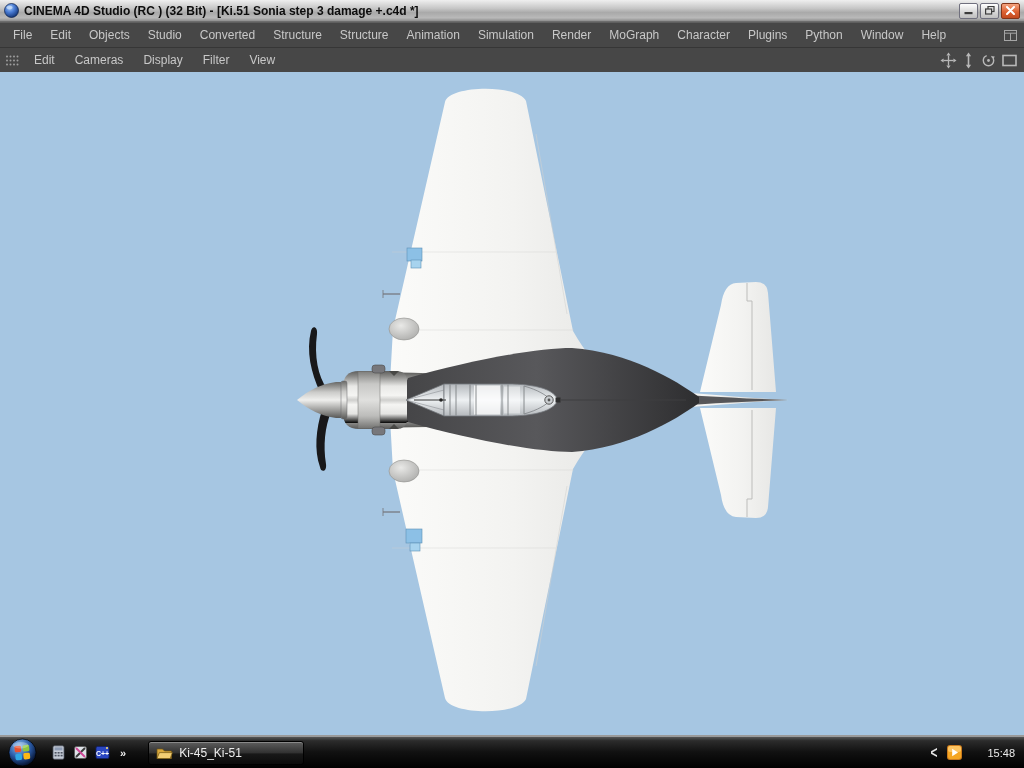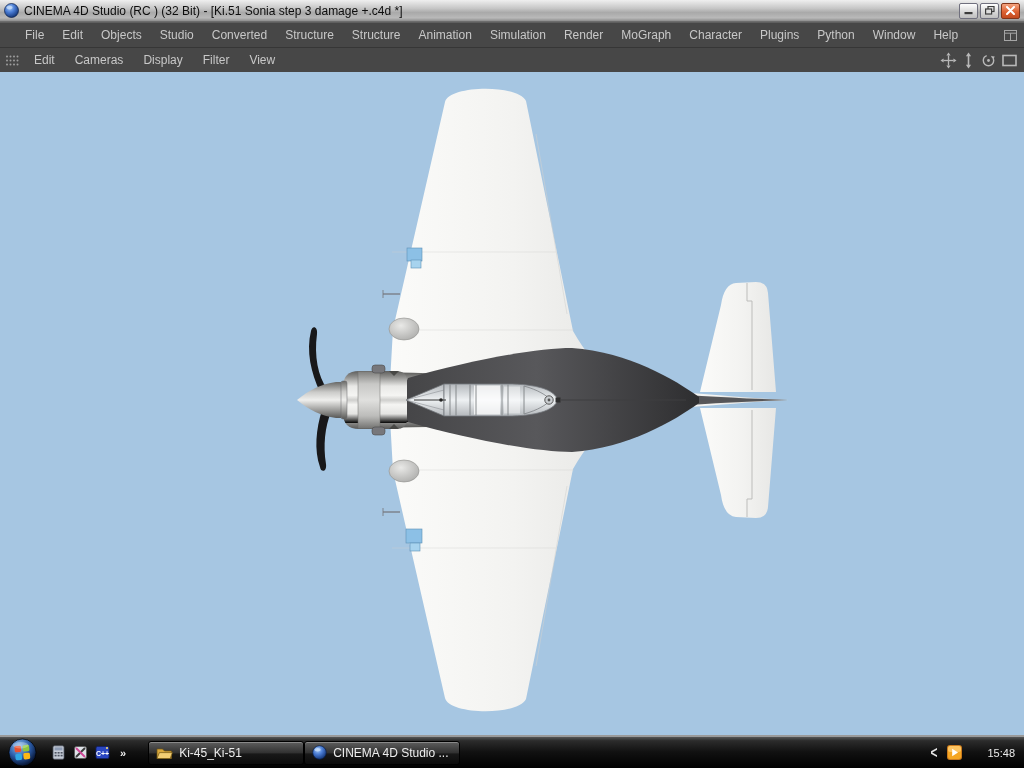--- a/index.html
+++ b/index.html
@@ -10,39 +10,39 @@
     -webkit-font-smoothing:antialiased;
   }
   
   .titlebar{
     position:absolute;top:0;left:0;width:1024px;height:22px;box-sizing:border-box;
     background:linear-gradient(#efefef,#c6c6c6 40%,#a9a9a9 60%,#b9b9b9 85%,#8d8d8d);
     border-bottom:1px solid #6d6d6d;
     display:flex;align-items:center;
   }
   .app-icon{width:15px;height:15px;margin-left:4px;flex:0 0 auto;}
-  .titlebar-title{font-size:12px;font-weight:normal;color:#0d0d0d;margin-left:5px;white-space:nowrap;flex:1;}
+  .titlebar-title{font-size:12px;font-weight:bold;color:#0d0d0d;margin-left:5px;white-space:nowrap;flex:1;}
   .win-controls{display:flex;margin-right:4px;}
   .win-btn{
     width:19px;height:16px;box-sizing:border-box;margin-left:2px;border-radius:2px;
     border:1px solid #70707e;
     background:linear-gradient(#ffffff,#d9d9d9 55%,#bfbfbf);
     display:flex;align-items:center;justify-content:center;
   }
   .win-btn.close{
     background:linear-gradient(#f3a37f,#de6233 55%,#c24a1f);
     border-color:#83351a;
   }
   
   .menubar,.viewbar{
     position:absolute;left:0;width:1024px;height:25px;box-sizing:border-box;
     background:#474747;color:#c8c8c8;font-size:12px;
     display:flex;align-items:center;
   }
-  .menubar{top:22px;border-top:1px solid #5f5f5f;padding-left:12px;}
+  .menubar{top:22px;border-top:1px solid #5f5f5f;}
   .viewbar{top:47px;border-top:1px solid #363636;}
   .menu-item,.view-item{padding:0 9px;line-height:24px;white-space:nowrap;cursor:default;}
   .view-item{padding:0 10px;}
   .flex-spacer{flex:1;}
   .menubar .right-icon{margin-right:7px;display:flex;}
   .grip{margin:0 4px 0 5px;display:flex;}
   .view-icons{display:flex;gap:4px;margin-right:6px;align-items:center;}
   .view-icons svg{display:block;}
   
   .viewport{
@@ -52,21 +52,21 @@
   .viewport svg{display:block;}
   
   .taskbar{
     position:absolute;top:737px;left:0;width:1024px;height:31px;box-sizing:border-box;
     background:linear-gradient(180deg,#565656 0,#2c2c2c 12%,#111 48%,#000 100%);
     display:flex;align-items:center;
   }
   .start-orb{width:29px;height:29px;margin-left:8px;flex:0 0 auto;}
   .quick-launch{display:flex;align-items:center;gap:7px;margin-left:14px;}
   .ql-chevron{color:#f0f0f0;font-weight:bold;font-size:11px;margin-left:3px;}
-  .task-buttons{display:flex;margin-left:22px;}
+  .task-buttons{display:flex;margin-left:22px;gap:5px;}
   .task-btn{
     width:156px;height:24px;box-sizing:border-box;border-radius:3px;
     border:1px solid #000;
     background:linear-gradient(#5e5e5e,#323232 48%,#181818 55%,#0b0b0b);
     box-shadow:inset 0 1px 0 rgba(255,255,255,.28);
     display:flex;align-items:center;gap:6px;padding:0 7px;
     color:#ededed;font-size:12px;white-space:nowrap;overflow:hidden;
   }
   .tray{margin-left:auto;display:flex;align-items:center;gap:9px;margin-right:9px;}
   .tray-chevron{color:#e6e6e6;font-size:12px;font-weight:bold;transform:scaleY(1.3);}
@@ -390,34 +390,20 @@
   </div>
 
   <div class="task-buttons">
     <div class="task-btn">
       <svg width="17" height="14" viewBox="0 0 17 14">
         <path d="M1,3 L6.5,3 L8.5,5 L15.5,5 L15.5,12.5 L1,12.5 Z" fill="#d9a83c" stroke="#6e5312" stroke-width="0.7"></path>
         <path d="M3.4,6.6 L16.4,6.6 L14.2,12.5 L1,12.5 Z" fill="#f2ce74" stroke="#6e5312" stroke-width="0.7"></path>
       </svg>
       <span>Ki-45_Ki-51</span>
     </div>
-    <div class="task-btn">
-      <svg width="15" height="15" viewBox="0 0 15 15">
-        <defs>
-          <radialGradient id="c4d2" cx="38%" cy="30%" r="75%">
-            <stop offset="0" stop-color="#a8ccf6"></stop>
-              <stop offset="0.45" stop-color="#4a7cd4"></stop>
-              <stop offset="1" stop-color="#0f2f6e"></stop>
-          </radialGradient>
-        </defs>
-        <circle cx="7.5" cy="7.5" r="6.8" fill="url(#c4d2)" stroke="#0a1e46" stroke-width="0.7"></circle>
-        <ellipse cx="5.6" cy="4.8" rx="3" ry="1.7" fill="#cfe2fb" opacity="0.7"></ellipse>
-      </svg>
-      <span>CINEMA 4D Studio ...</span>
-    </div>
   </div>
 
   <div class="tray">
     <span class="tray-chevron">&lt;</span>
     <svg width="17" height="17" viewBox="0 0 17 17">
       <rect x="1" y="1" width="15" height="15" rx="3" fill="#c97a1e"></rect>
       <rect x="2" y="2" width="13" height="13" rx="2.2" fill="#f5a623"></rect>
       <rect x="2" y="2" width="13" height="6" rx="2.2" fill="#ffc969" opacity="0.9"></rect>
       <path d="M6.2,4.8 L12,8.5 L6.2,12.2 Z" fill="#ffffff"></path>
     </svg>

